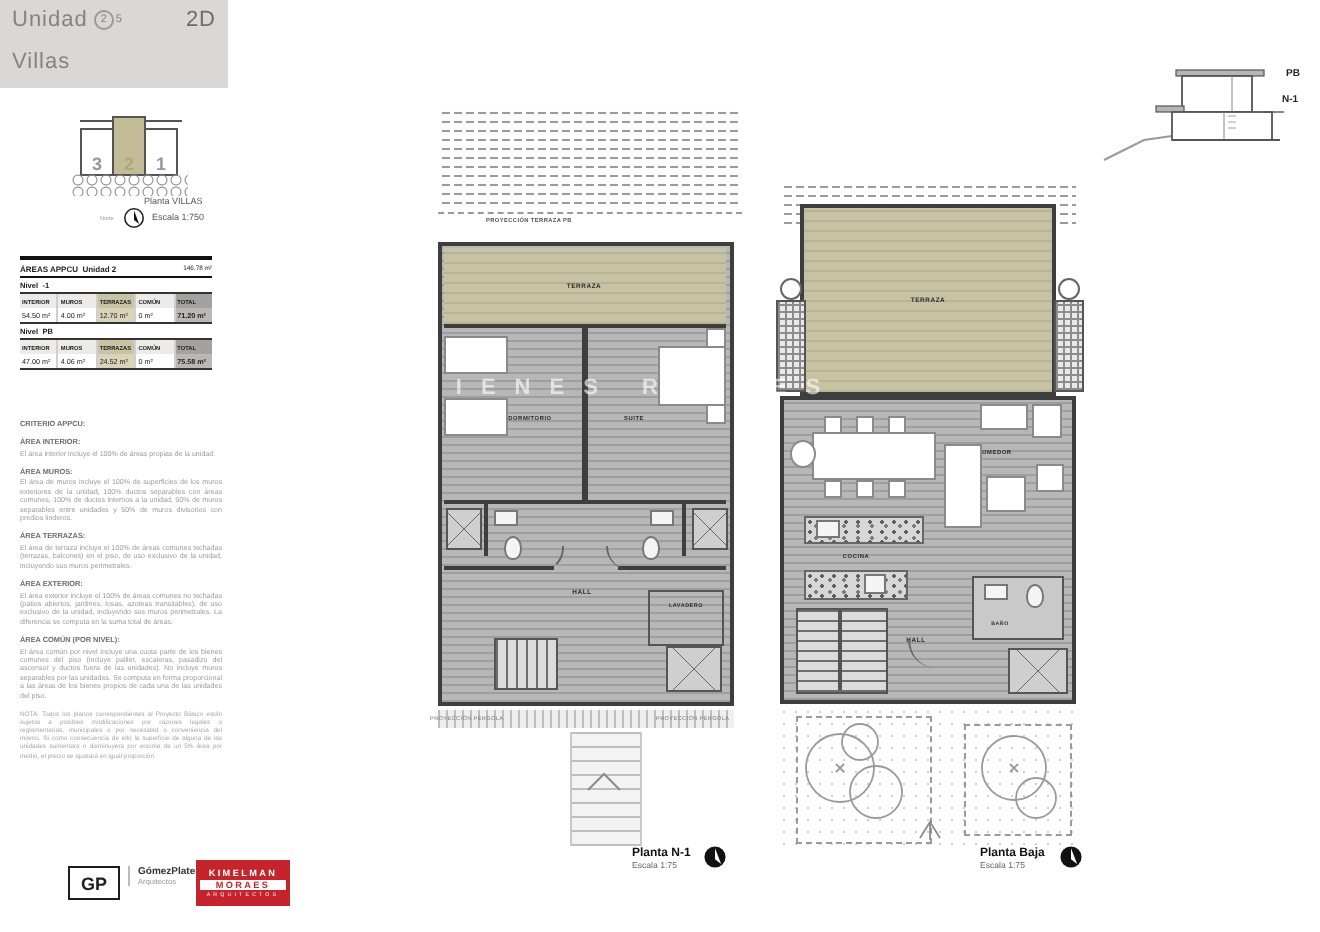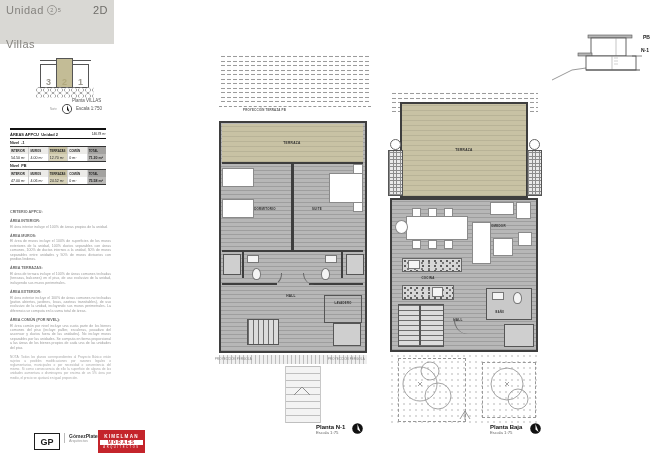--- a/index.html
+++ b/index.html
@@ -88,21 +88,21 @@
 </head>
 <body>
 
 <div class="abs hdr" style="left:0;top:0;width:114px;height:44px;padding:4px 6px;box-sizing:border-box">
   <div style="display:flex;align-items:center">
     <span class="big">Unidad</span>
     <span class="circ">2</span>
     <span class="of">5</span>
     <span class="big" style="margin-left:auto;color:#6e6c68">2D</span>
   </div>
-  <div class="big" style="margin-top:22px">Villas</div>
+  <div class="big" style="margin-top:9px">Villas</div>
 </div>
 
 <div class="abs" style="left:36px;top:56px;width:80px;height:60px">
   <div class="abs" style="left:4px;top:4px;width:51px;height:4px;border-top:1.5px solid #555"></div>
   <div class="abs kcell" style="left:4px;top:8px;width:15px;height:22px">
       <span>3</span>
     </div>
   <div class="abs kcell khigh" style="left:20px;top:2px;width:15px;height:28px">
       <span>2</span>
     </div>
@@ -349,13 +349,14 @@
   <div class="cap-s">Escala 1:75</div>
 </div>
 <div class="abs" style="left:530px;top:423px">
   <svg width="11" height="11" viewBox="0 0 10 10">
       <circle cx="5" cy="5" r="4.8" fill="#111"></circle>
       <path d="M5 1 L7.8 8.2 L5 6 Z" fill="#fff"></path>
     </svg>
 </div>
 
 <div class="abs wm" style="left:140px;top:186px;width:350px">
+  <div class="s">BIENES RAICES</div>
 </div>
 
 </body></html>

